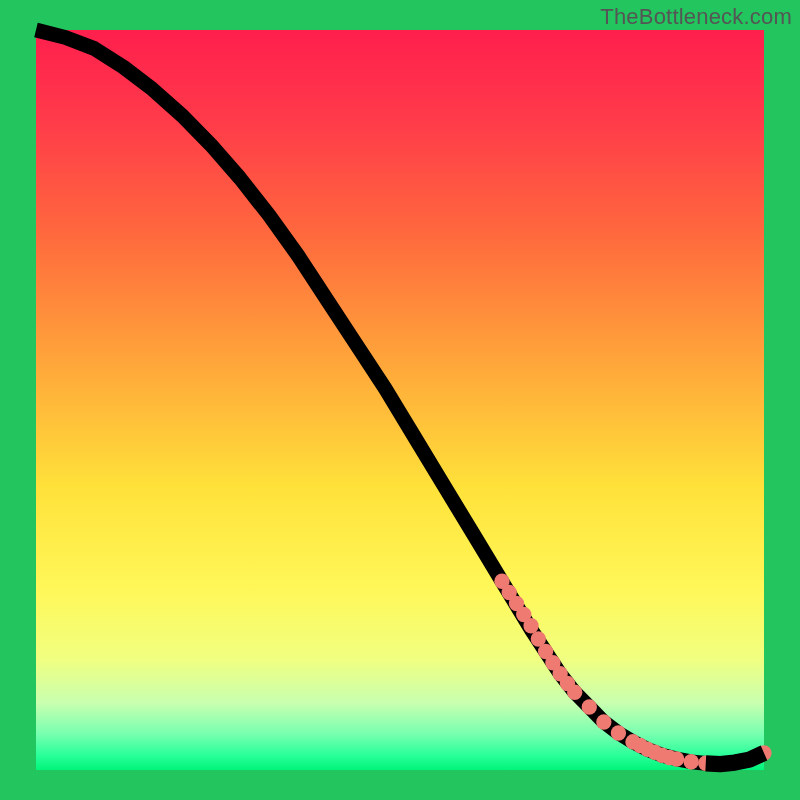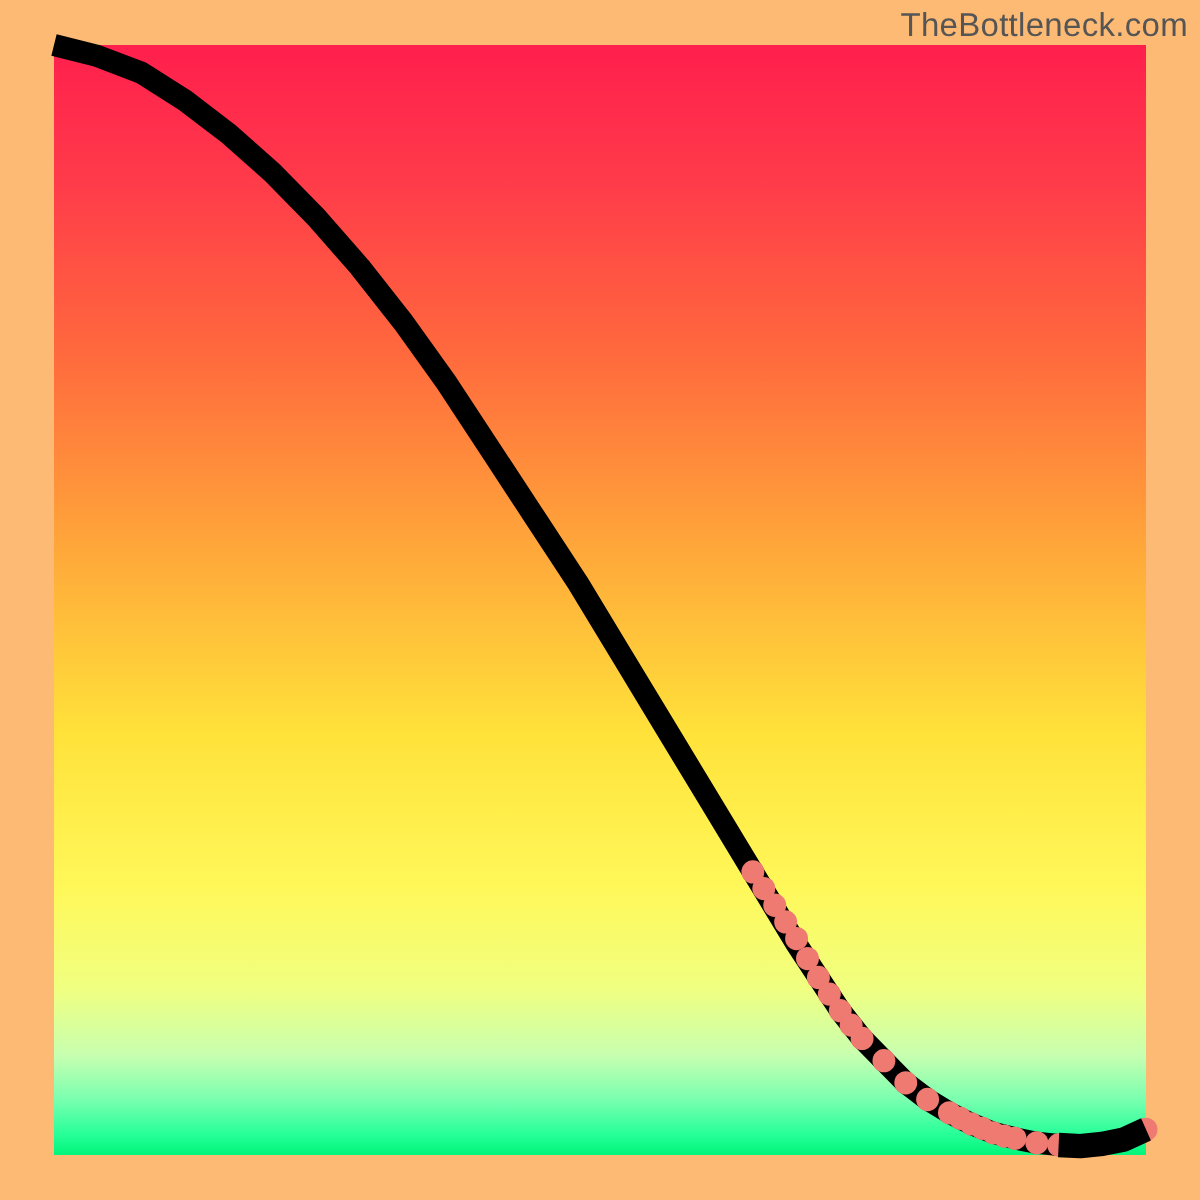--- a/index.html
+++ b/index.html
@@ -8,21 +8,21 @@
     width: 800px;
     height: 800px;
     background: #000;
     font-family: Arial, Helvetica, sans-serif;
     overflow: hidden;
   }
   .stage {
     position: relative;
     width: 800px;
     height: 800px;
-    background: #fdba74;
+    background: #22c55e;
   }
   .watermark {
     position: absolute;
     top: 4px;
     right: 8px;
     color: #555;
     font-size: 22px;
     font-weight: 500;
     letter-spacing: 0.2px;
     z-index: 5;

